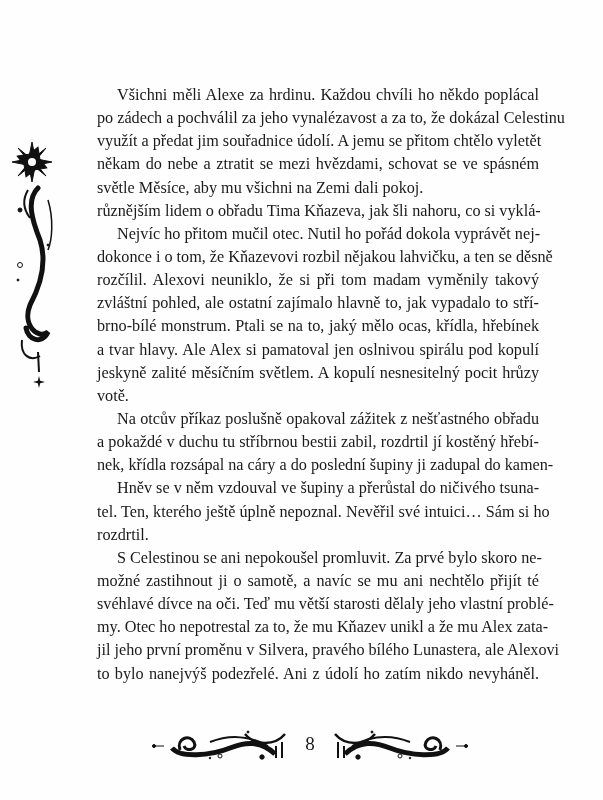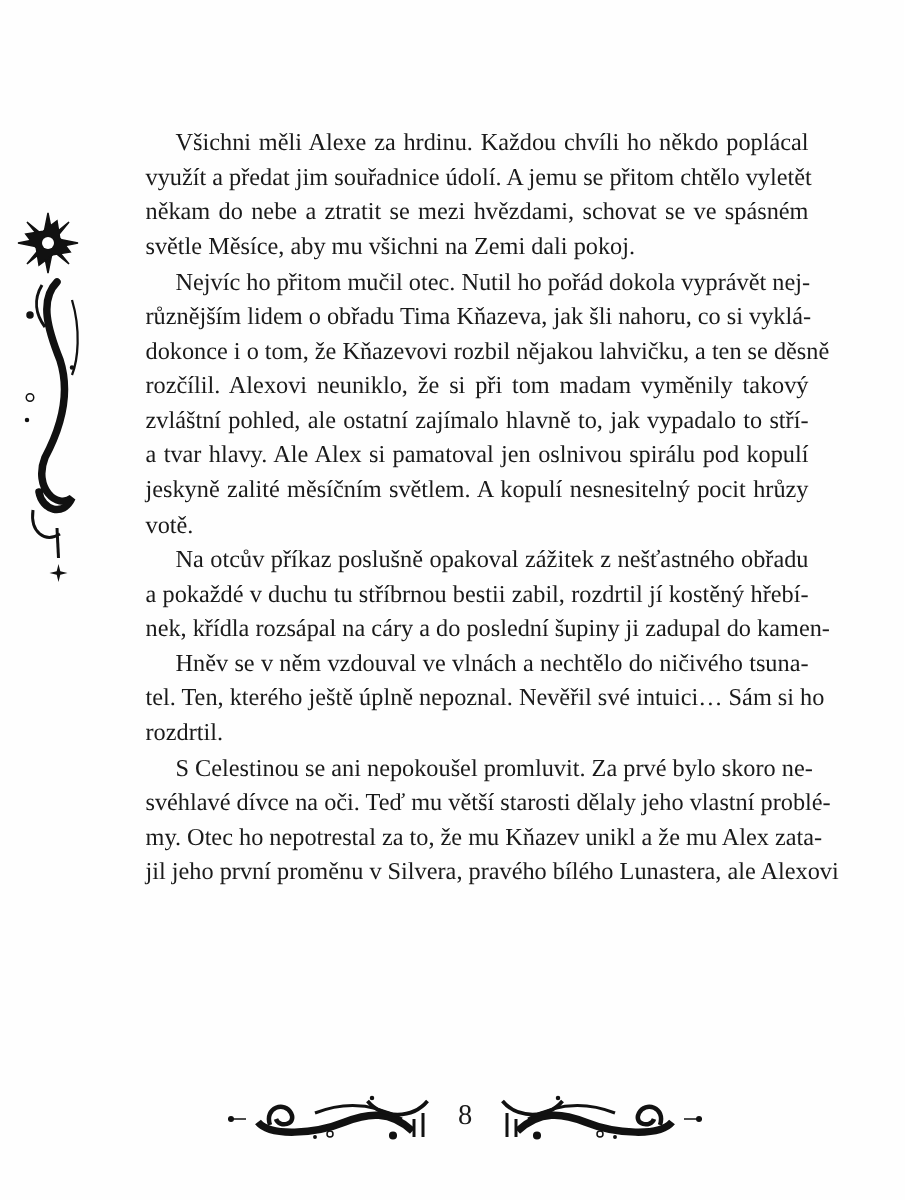--- a/index.html
+++ b/index.html
@@ -47,41 +47,45 @@
       <path d="M30 212 L31 232" fill="none" stroke-width="2"></path>
 
       <g transform="translate(31,242)">
         <polygon points="0,-6 1.2,-1.2 6,0 1.2,1.2 0,6 -1.2,1.2 -6,0 -1.2,-1.2" stroke="none"></polygon>
       </g>
     </g>
   </svg>
 
   <div class="text-block" id="text-block">
       <span class="line indent">Všichni měli Alexe za hrdinu. Každou chvíli ho někdo poplácal</span>
+      <span class="line">po zádech a pochválil za jeho vynalézavost a za to, že dokázal Celestinu</span>
       <span class="line">využít a předat jim souřadnice údolí. A jemu se přitom chtělo vyletět</span>
       <span class="line">někam do nebe a ztratit se mezi hvězdami, schovat se ve spásném</span>
       <span class="line last">světle Měsíce, aby mu všichni na Zemi dali pokoj.</span>
+      <span class="line">různějším lidem o obřadu Tima Kňazeva, jak šli nahoru, co si vyklá-</span>
       <span class="line indent">Nejvíc ho přitom mučil otec. Nutil ho pořád dokola vyprávět nej-</span>
-      <span class="line">různějším lidem o obřadu Tima Kňazeva, jak šli nahoru, co si vyklá-</span>
       <span class="line">dokonce i o tom, že Kňazevovi rozbil nějakou lahvičku, a ten se děsně</span>
       <span class="line">rozčílil. Alexovi neuniklo, že si při tom madam vyměnily takový</span>
       <span class="line">zvláštní pohled, ale ostatní zajímalo hlavně to, jak vypadalo to stří-</span>
+      <span class="line">brno-bílé monstrum. Ptali se na to, jaký mělo ocas, křídla, hřebínek</span>
       <span class="line">a tvar hlavy. Ale Alex si pamatoval jen oslnivou spirálu pod kopulí</span>
       <span class="line">jeskyně zalité měsíčním světlem. A kopulí nesnesitelný pocit hrůzy</span>
       <span class="line last">votě.</span>
       <span class="line indent">Na otcův příkaz poslušně opakoval zážitek z nešťastného obřadu</span>
       <span class="line">a pokaždé v duchu tu stříbrnou bestii zabil, rozdrtil jí kostěný hřebí-</span>
       <span class="line">nek, křídla rozsápal na cáry a do poslední šupiny ji zadupal do kamen-</span>
-      <span class="line indent">Hněv se v něm vzdouval ve vlnách a nechtělo do ničivého tsuna-</span>
+      <span class="line indent">Hněv se v něm vzdouval ve šupiny a přerůstal do ničivého tsuna-</span>
       <span class="line">tel. Ten, kterého ještě úplně nepoznal. Nevěřil své intuici… Sám si ho</span>
       <span class="line last">rozdrtil.</span>
       <span class="line indent">S Celestinou se ani nepokoušel promluvit. Za prvé bylo skoro ne-</span>
+      <span class="line">možné zastihnout ji o samotě, a navíc se mu ani nechtělo přijít té</span>
       <span class="line">svéhlavé dívce na oči. Teď mu větší starosti dělaly jeho vlastní problé-</span>
       <span class="line">my. Otec ho nepotrestal za to, že mu Kňazev unikl a že mu Alex zata-</span>
       <span class="line">jil jeho první proměnu v Silvera, pravého bílého Lunastera, ale Alexovi</span>
+      <span class="line">to bylo nanejvýš podezřelé. Ani z údolí ho zatím nikdo nevyháněl.</span>
     </div>
 
   <div class="footer">
     <svg class="flourish-left" viewBox="0 0 140 32">
       <g fill="#111" stroke="#111">
         <path d="M2 18 L14 18" stroke-width="1" fill="none"></path>
         <circle cx="4" cy="18" r="1.5"></circle>
         <path d="M30 22 C 26 10, 40 6, 44 14 C 48 22, 36 24, 34 18" fill="none" stroke-width="3"></path>
         <path d="M22 20 C 30 30, 60 28, 80 20 C 95 14, 110 12, 125 26" fill="none" stroke-width="5"></path>
         <path d="M60 14 C 80 6, 100 8, 118 18" fill="none" stroke-width="2"></path>

